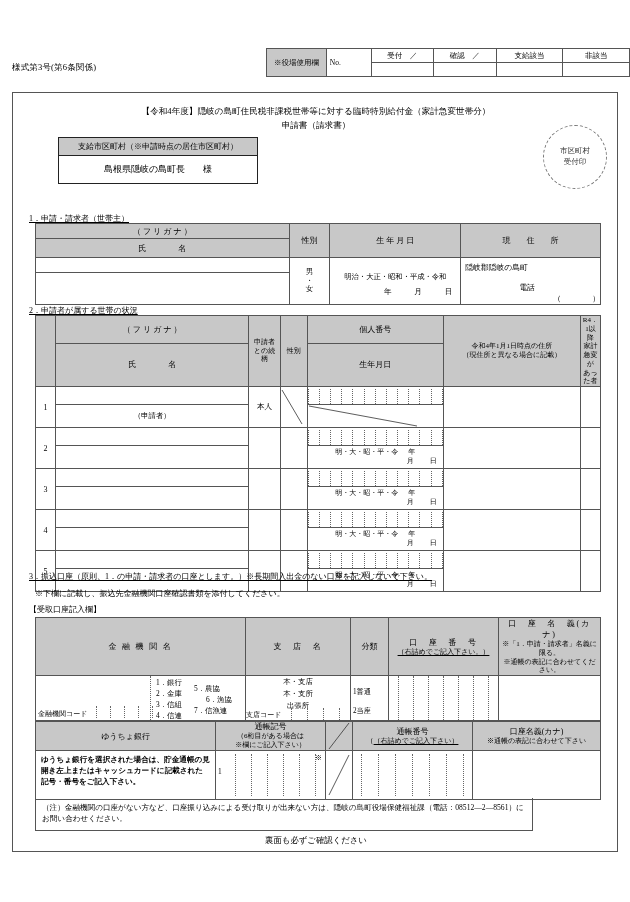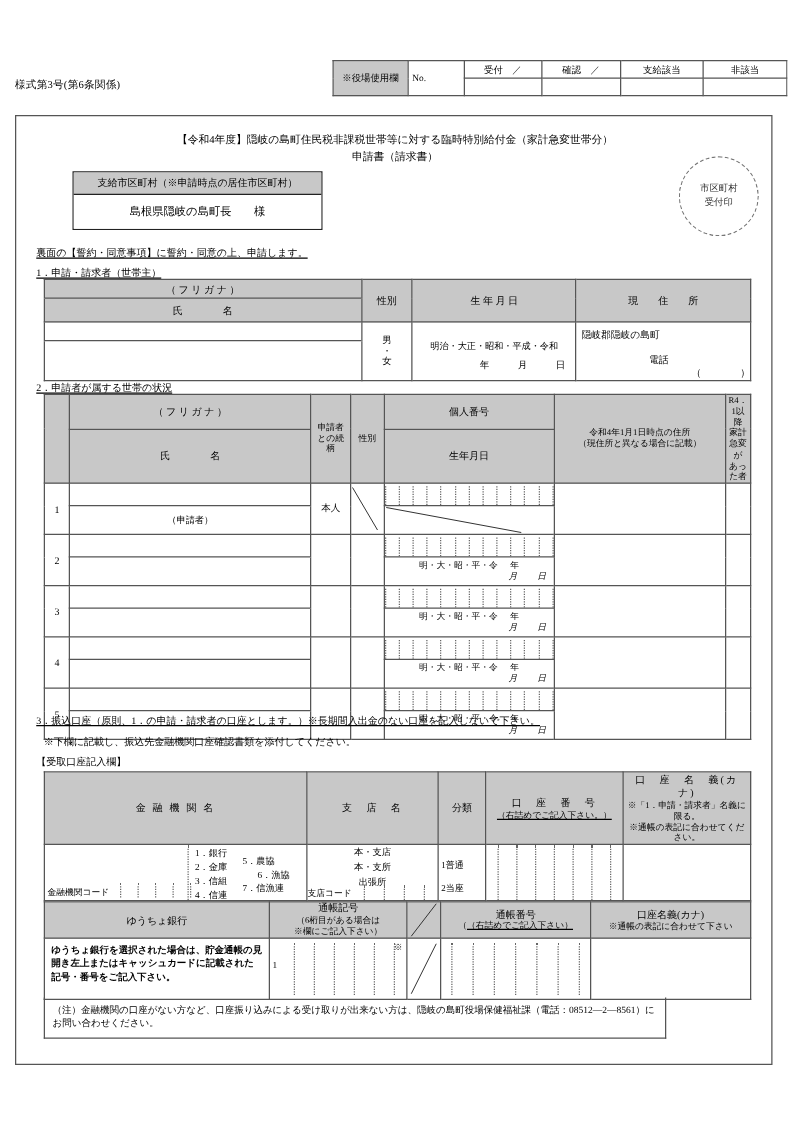--- a/index.html
+++ b/index.html
@@ -58,21 +58,21 @@
   #sec2-tbl{left:22px;top:222px;width:566px;}
   #sec2-tbl td{padding:0 2px;}
   .vsmall{font-size:7px;line-height:1.25;}
 
   
   .mynum{display:flex;height:15px;align-items:stretch;justify-content:center;padding-top:2px;}
   .mynum i{display:block;width:10.2px;border-right:1px dotted #666;height:15px;}
   .mynum i:first-child{border-left:1px dotted #666;}
 
   .dob{font-size:7px;text-align:center;line-height:1.35;}
-  .dob .l2{text-align:right;padding-right:6px;font-style:italic;}
+  .dob .l2{text-align:right;padding-right:6px;}
 
   
   #bank-tbl{left:22px;top:524px;width:566px;}
   #bank-tbl td{padding:0 2px;}
   #yucho-tbl{left:22px;top:628px;width:566px;}
   #yucho-tbl td{padding:0 2px;}
 
   .digits{display:flex;align-items:stretch;justify-content:center;height:100%;}
   .digits i{display:block;border-right:1px dotted #666;}
   .digits i:first-child{border-left:1px dotted #666;}
@@ -122,21 +122,20 @@
     <div class="munibox">
       <div class="muni-head">支給市区町村（※申請時点の居住市区町村）</div>
       <div class="muni-body">島根県隠岐の島町長　　様</div>
     </div>
 
     <div class="stamp">
       <span>市区町村</span>
       <span>受付印</span>
     </div>
 
-    <div class="pledge u">裏面の【誓約・同意事項】に誓約・同意の上、申請します。</div>
 
     <div class="sec-h u" style="left:16px;top:120px;">1．申請・請求者（世帯主）</div>
 
     <table class="tbl" id="sec1-tbl">
       <tbody>
           <tr class="gray">
         <td style="width:245px;height:14px;" class="ctr furi">（ フ リ ガ ナ ）</td>
         <td style="width:32px;" rowspan="2" class="ctr">性別</td>
         <td style="width:122px;" rowspan="2" class="ctr">生 年 月 日</td>
         <td rowspan="2" class="ctr">現　　住　　所</td>
@@ -494,15 +493,16 @@
                 <i style="width:16px;"></i>
           </div>
         </td>
         <td>&nbsp;</td>
       </tr>
     </tbody>
       </table>
 
     <div class="notebox">（注）金融機関の口座がない方など、口座振り込みによる受け取りが出来ない方は、隠岐の島町役場保健福祉課（電話：08512—2—8561）にお問い合わせください。</div>
 
+    <div class="footnote">裏面も必ずご確認ください</div>
 
   </div>
 </div>
 
 </body></html>

